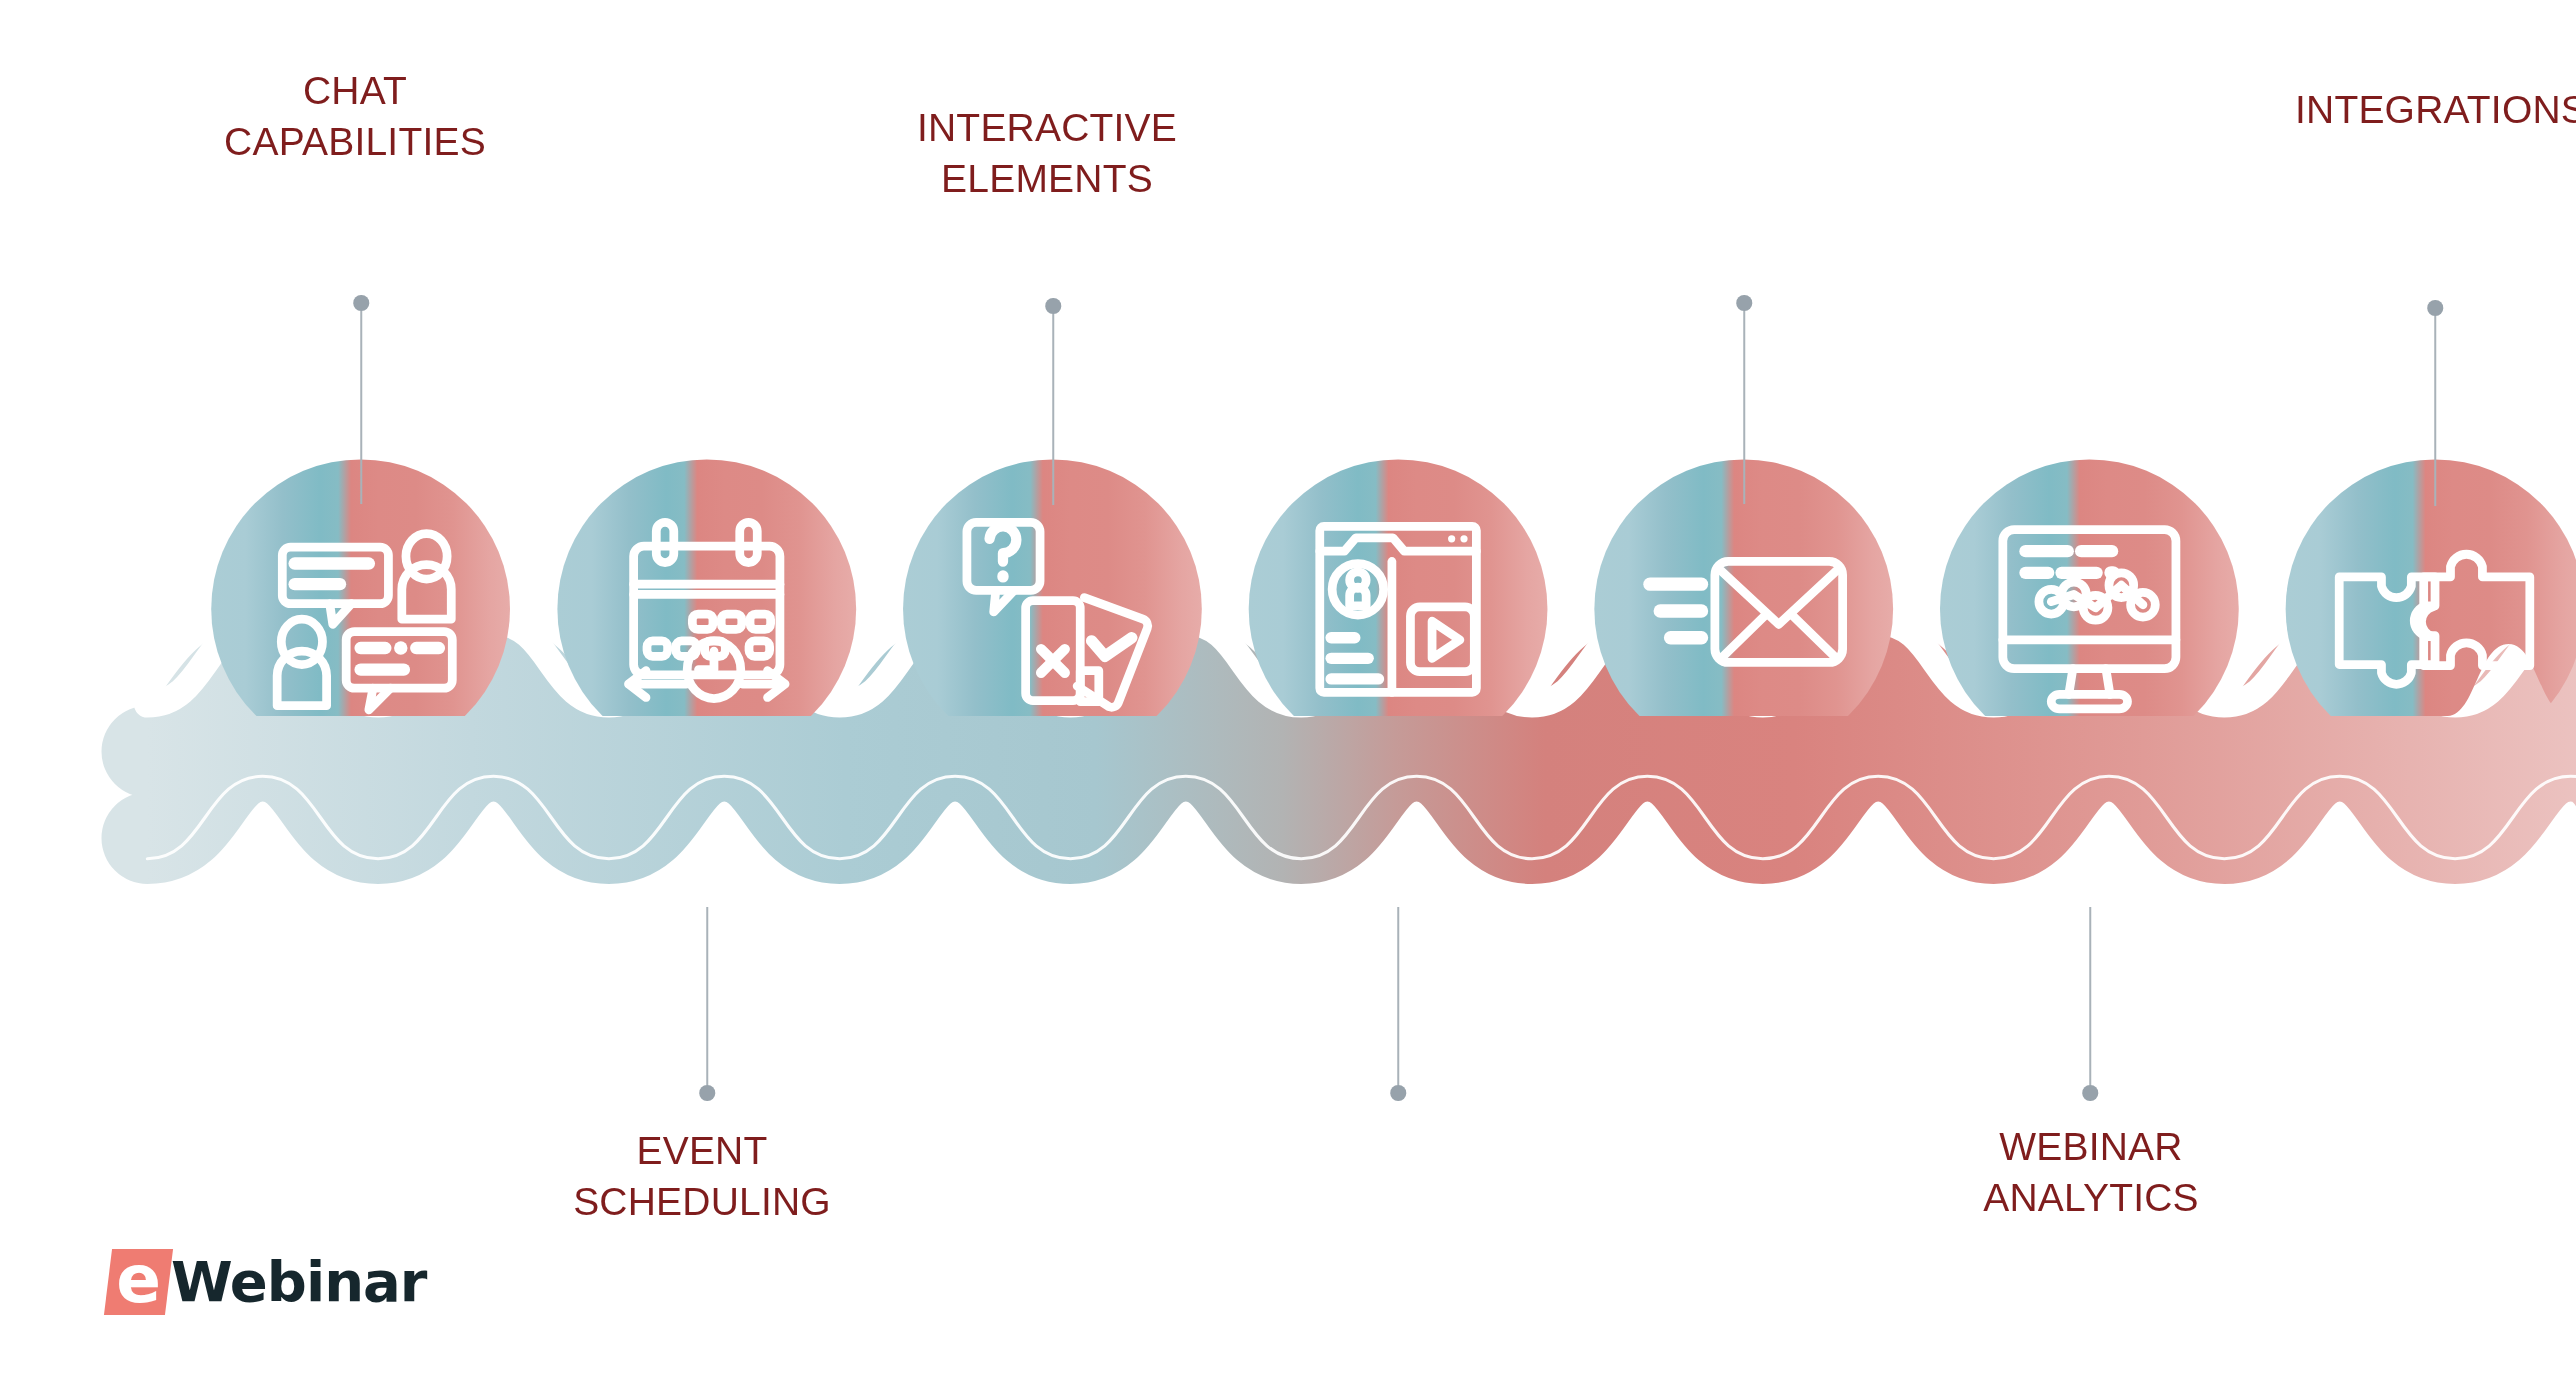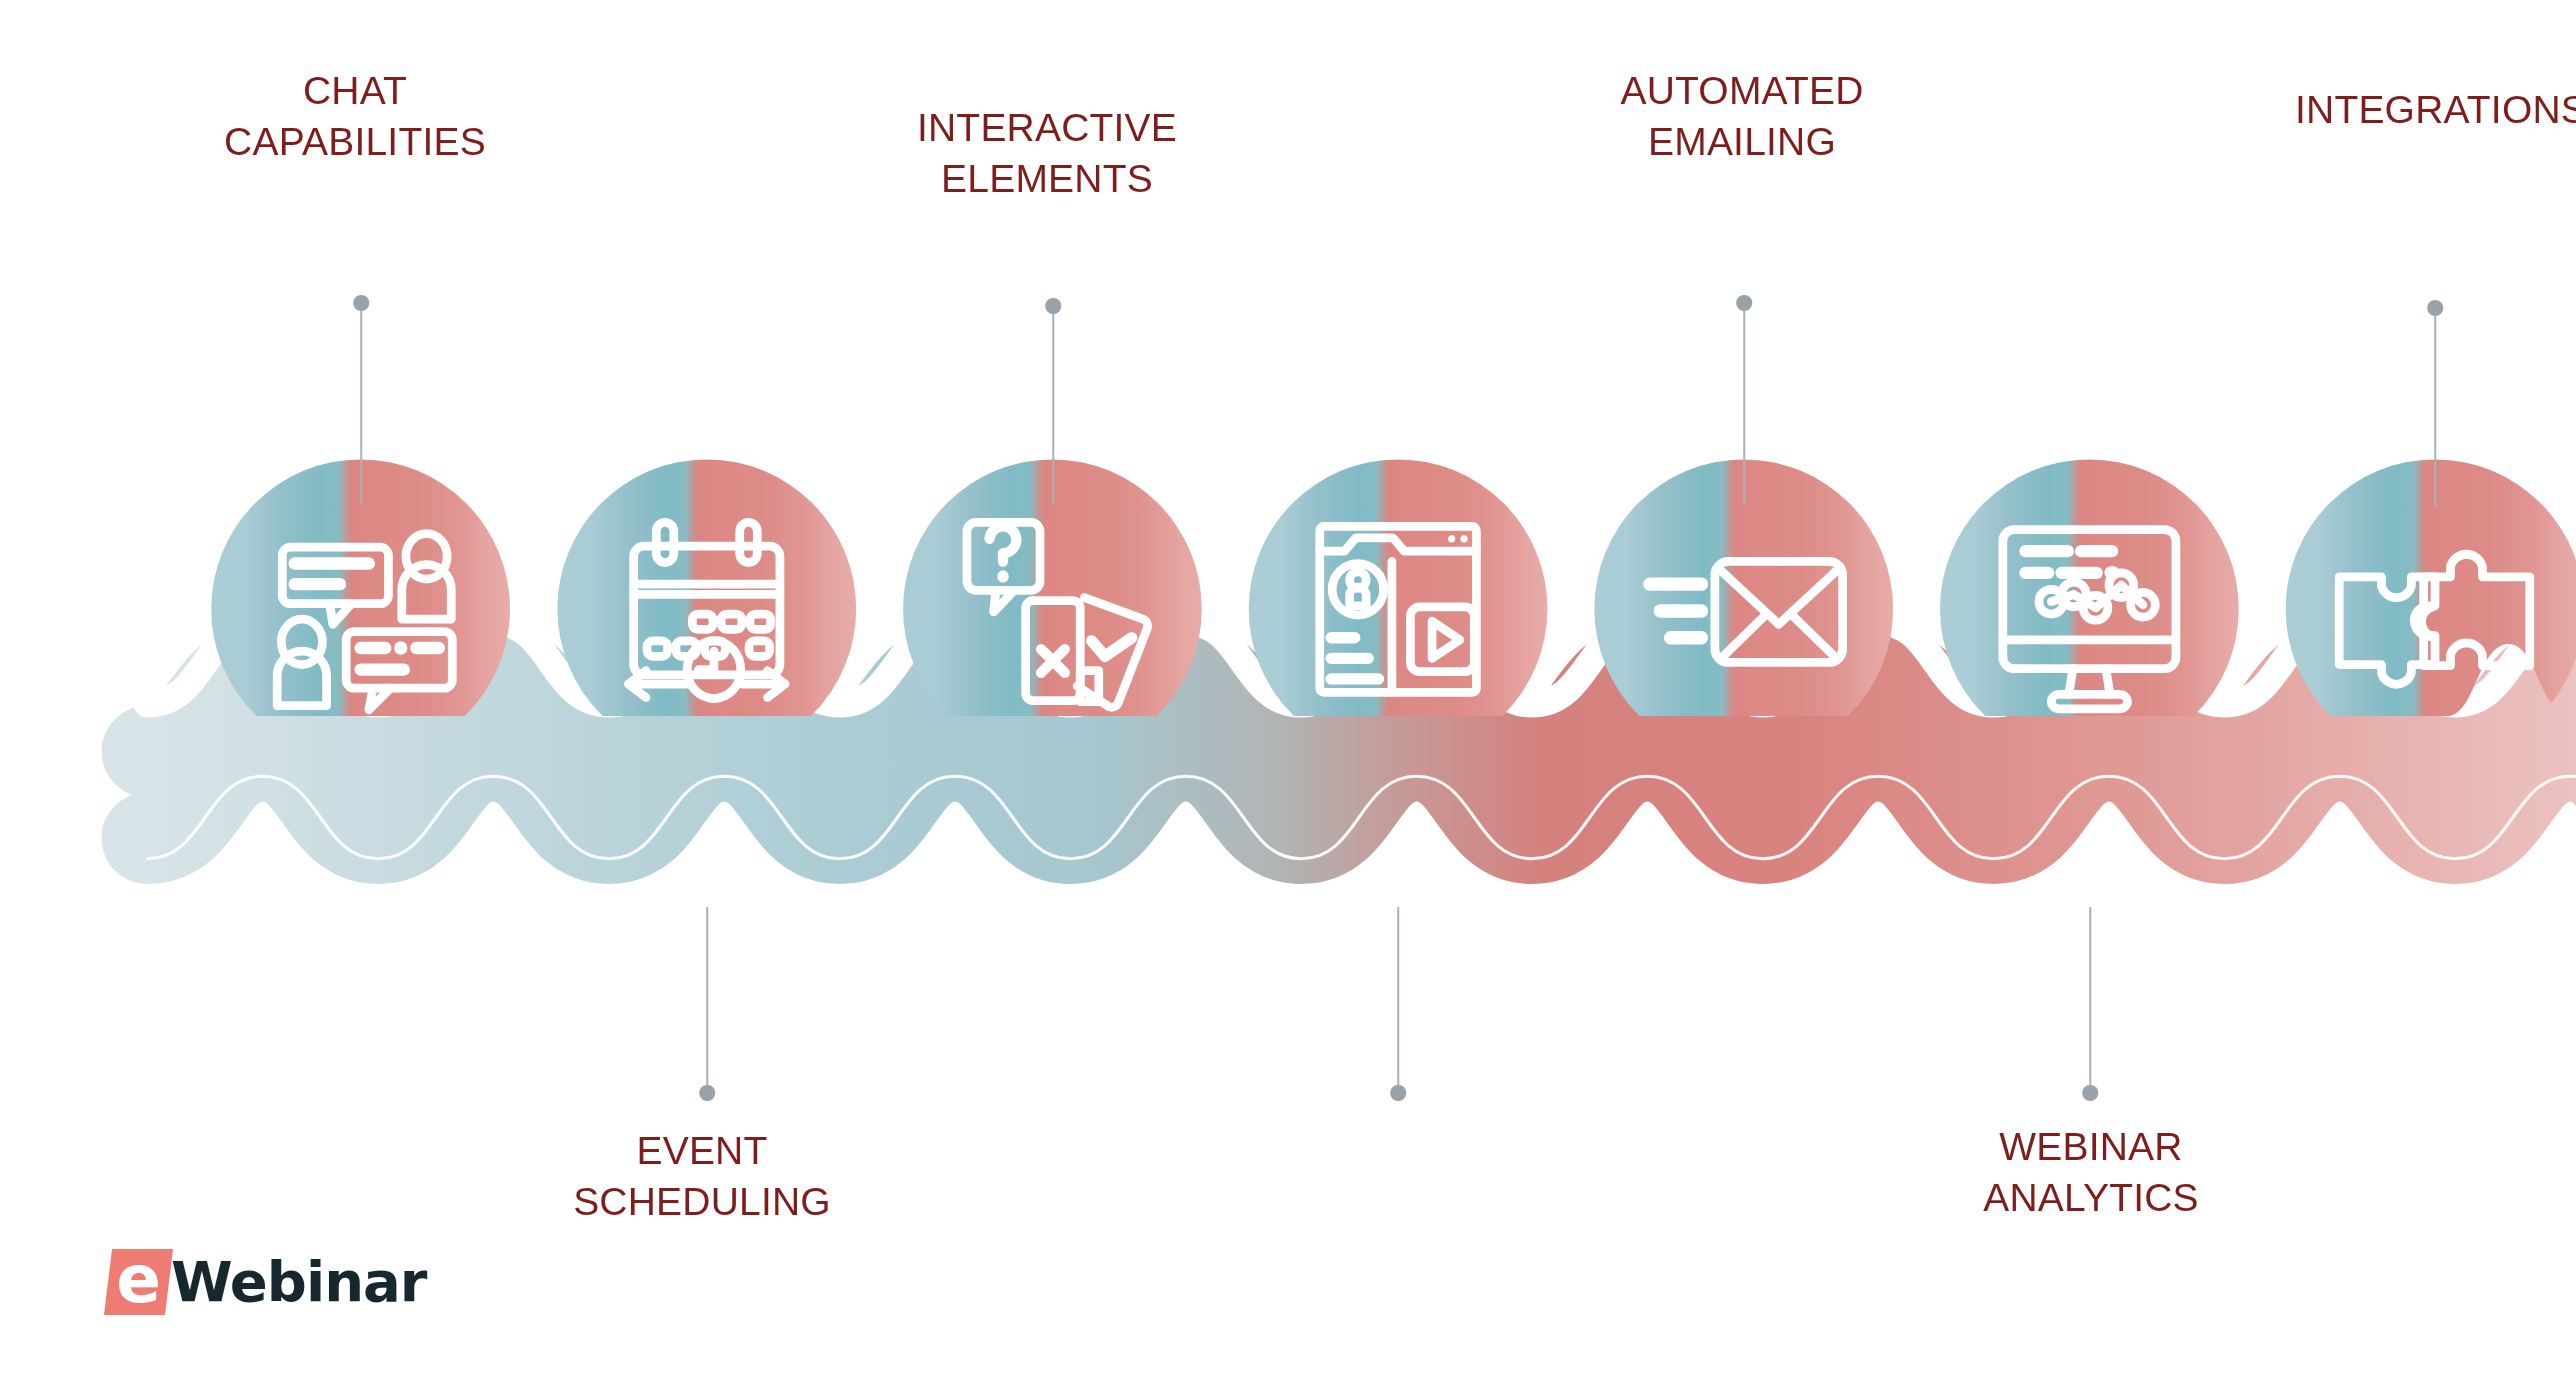--- a/index.html
+++ b/index.html
@@ -286,22 +286,20 @@
       </g>
     </g>
   </svg>
 
   <div class="label" style="left:355px; top:65px;">CHAT
 CAPABILITIES</div>
   <div class="label below" style="left:702px; top:1117px;margin-top:8px;">EVENT
 SCHEDULING</div>
   <div class="label" style="left:1047px; top:67px;margin-top:35px;">INTERACTIVE
 ELEMENTS</div>
-  <div class="label" style="left:1742px; top:65px;">AUTOMATED
-EMAILING</div>
   <div class="label below" style="left:2091px; top:1121px;">WEBINAR
 ANALYTICS</div>
   <div class="label" style="left:2441px; top:84px;">INTEGRATIONS</div>
 
   <div class="connector up" style="left:361px; top:295px;">
     <div class="dot"></div>
     <div class="stem" style="height:193px;"></div>
   </div>
 
   <div class="connector down" style="left:707px; top:907px;">

